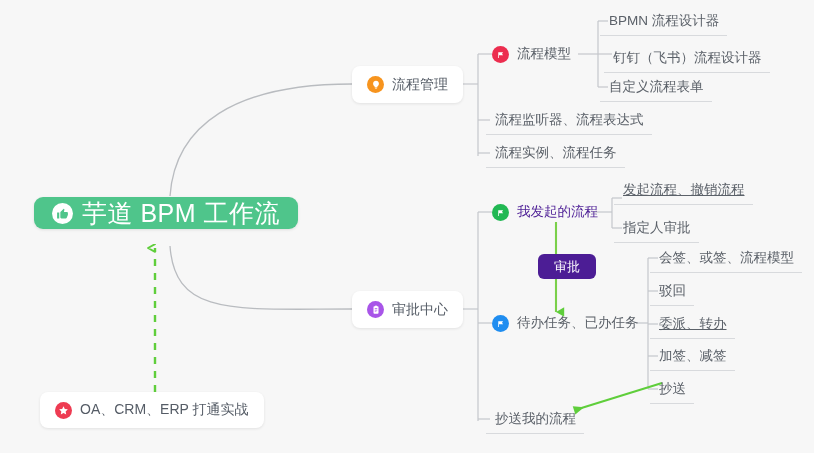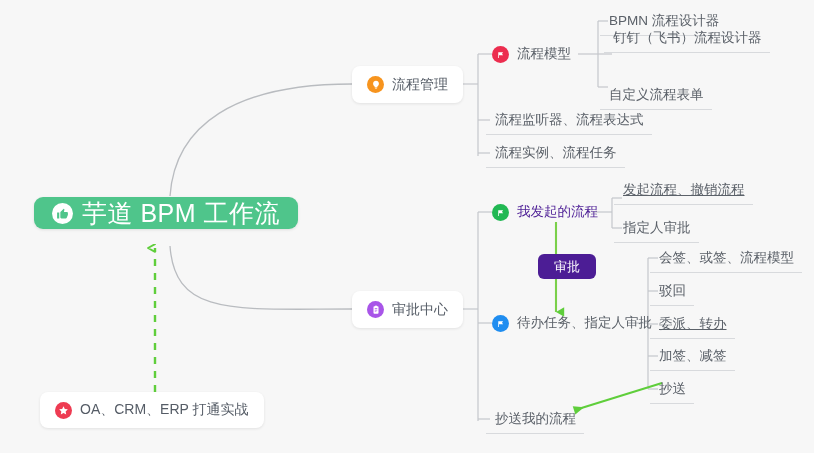--- a/index.html
+++ b/index.html
@@ -170,24 +170,24 @@
       <svg width="9" height="9" viewBox="0 0 24 24" fill="#ffffff">
         <path d="M6,3v18h2v-7h11l-3-4l3-4H6z"></path>
       </svg>
     </span>
     <span>流程模型</span>
   </div>
 
   <div class="node leaf" style="left:600px;top:7px;">
     <span>BPMN 流程设计器</span>
   </div>
-  <div class="node leaf" style="left:604px;top:24px;">
+  <div class="node leaf" style="left:604px;top:44px;">
     <span>钉钉（飞书）流程设计器</span>
   </div>
-  <div class="node leaf" style="left:600px;top:73px;margin-top:8px;">
+  <div class="node leaf" style="left:600px;top:73px;">
     <span>自定义流程表单</span>
   </div>
 
   <div class="node leaf" style="left:486px;top:106px;">
     <span>流程监听器、流程表达式</span>
   </div>
   <div class="node leaf" style="left:486px;top:139px;">
     <span>流程实例、流程任务</span>
   </div>
 
@@ -220,21 +220,21 @@
   <div class="node badge" style="left:538px;top:254px;">
     <span>审批</span>
   </div>
 
   <div class="node" style="left:492px;top:309px;height:28px;font-size:13.5px;color:#5b6169;">
     <span class="ico ico-blue">
       <svg width="9" height="9" viewBox="0 0 24 24" fill="#ffffff">
         <path d="M6,3v18h2v-7h11l-3-4l3-4H6z"></path>
       </svg>
     </span>
-    <span>待办任务、指定人审批</span>
+    <span>待办任务、已办任务</span>
   </div>
 
   <div class="node leaf" style="left:650px;top:244px;">
     <span>会签、或签、流程模型</span>
   </div>
   <div class="node leaf" style="left:650px;top:277px;">
     <span>驳回</span>
   </div>
   <div class="node leaf" style="left:650px;top:310px;text-decoration:underline;">
     <span>委派、转办</span>

